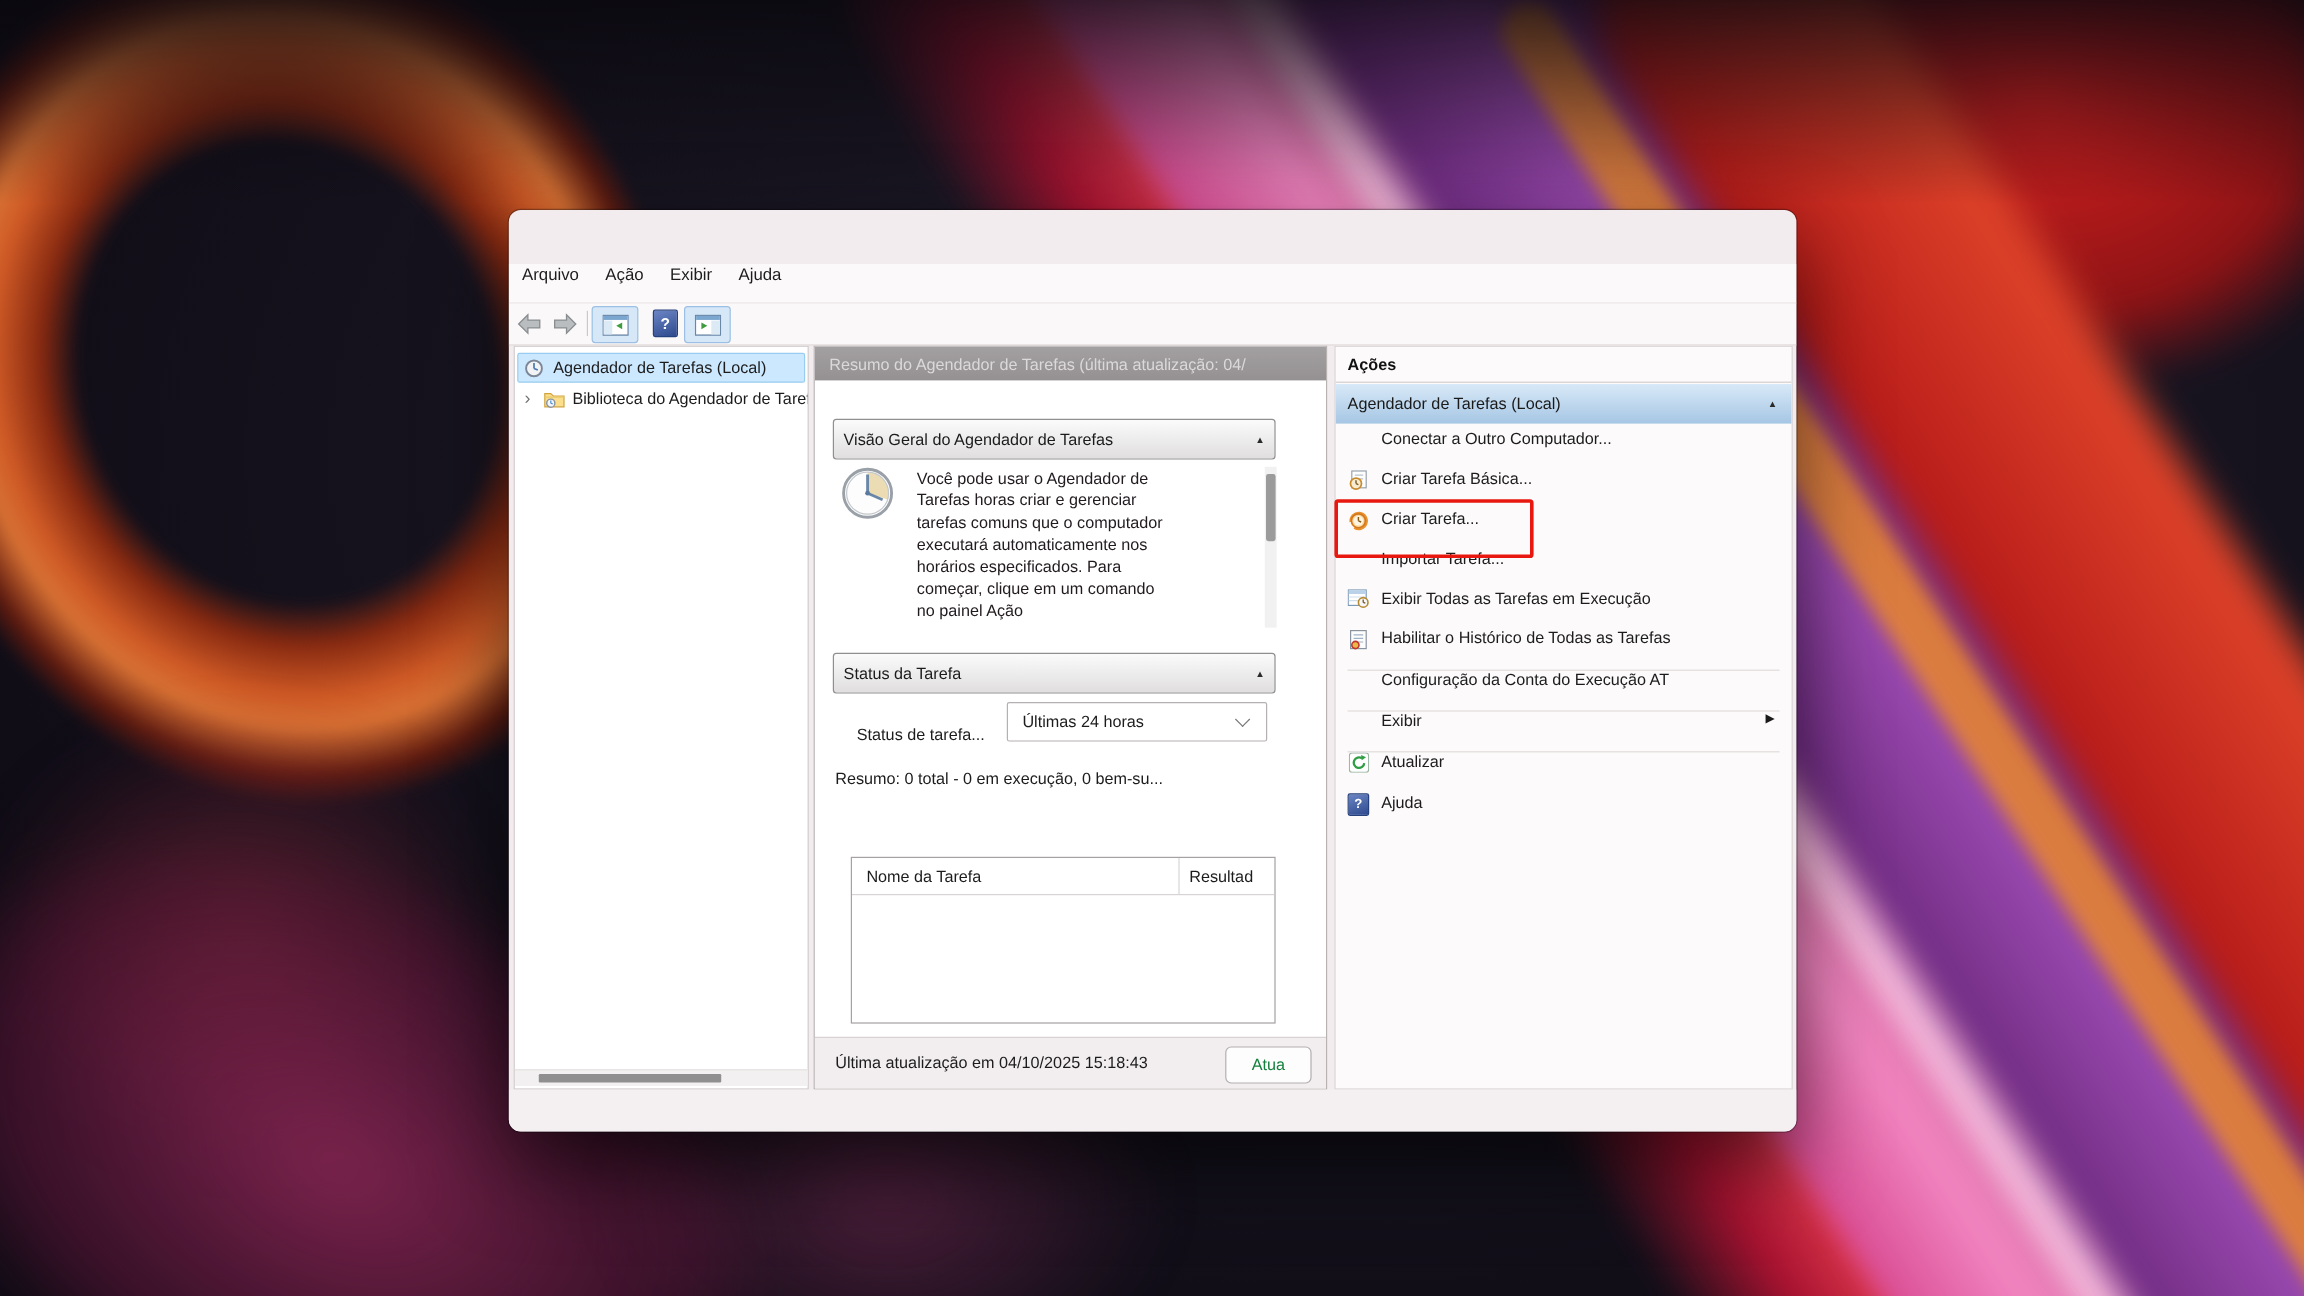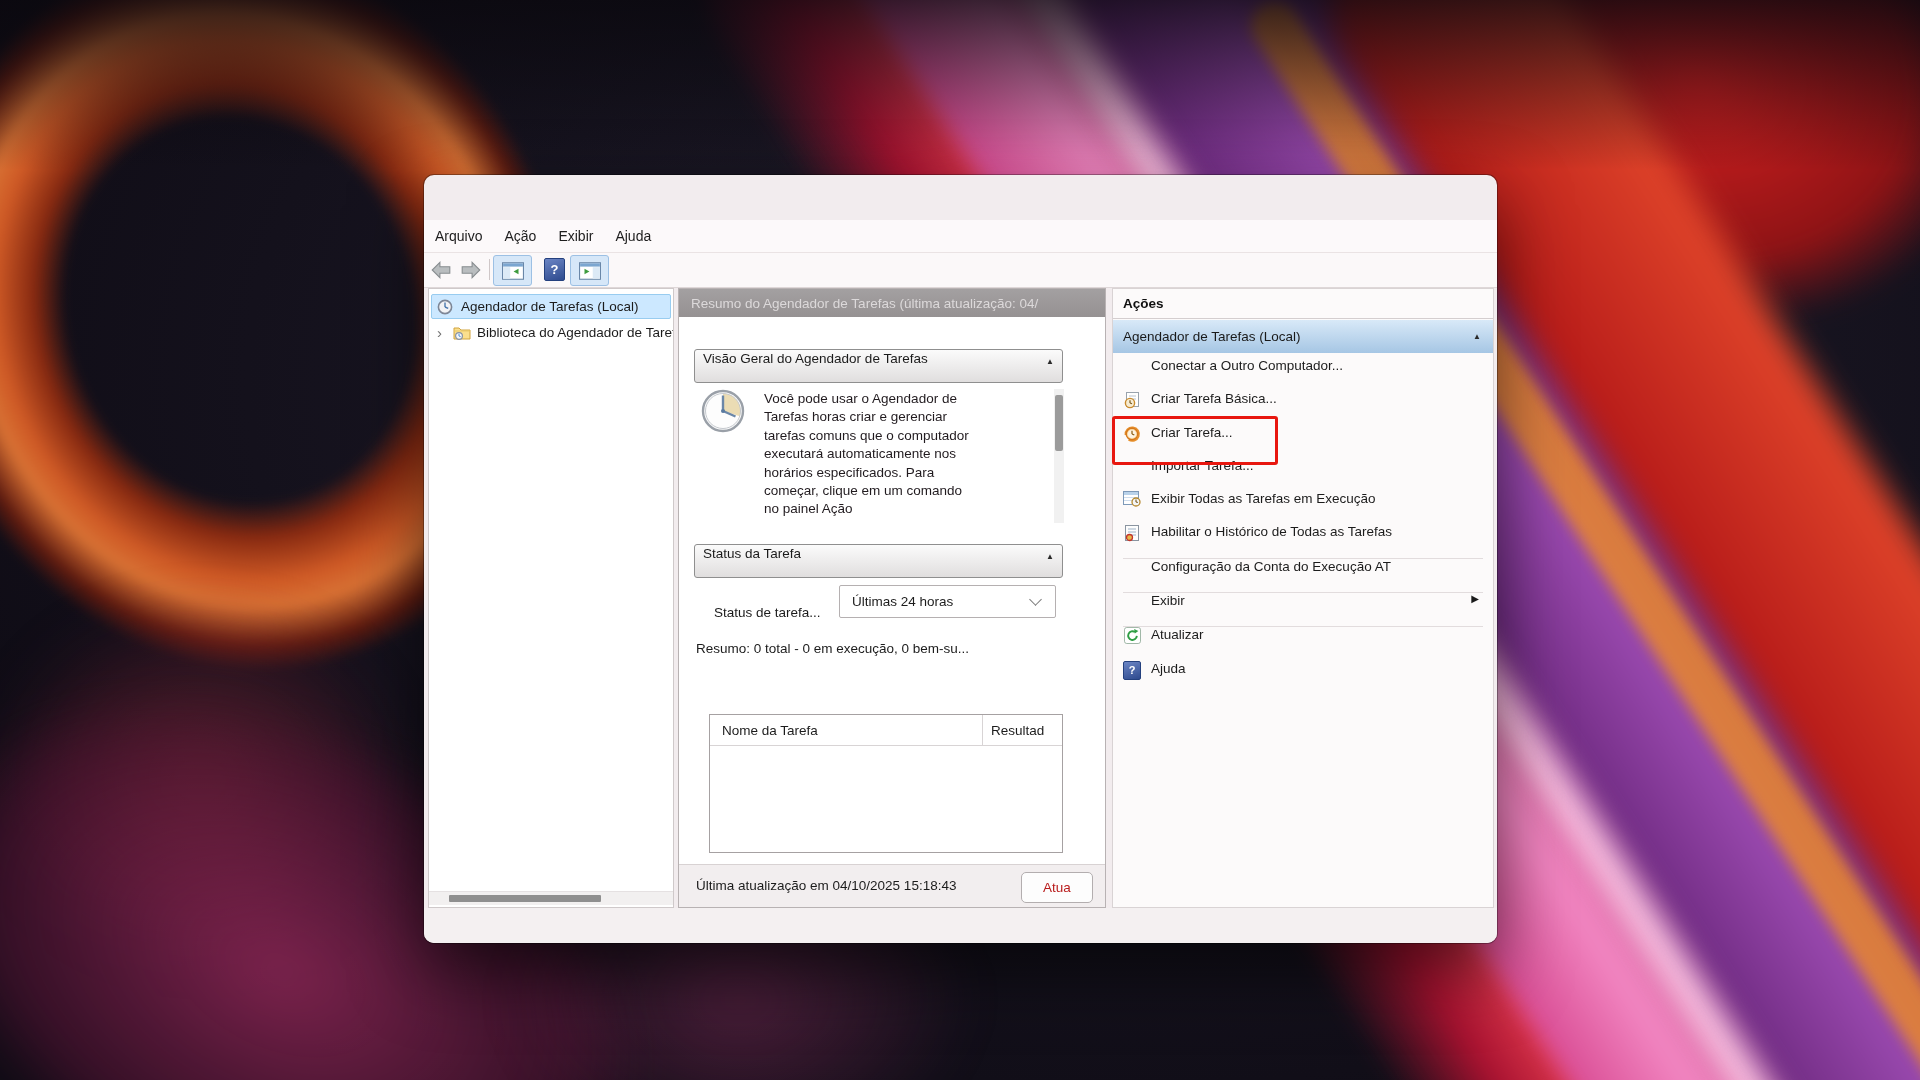--- a/index.html
+++ b/index.html
@@ -49,21 +49,21 @@
   .titlebar{position:absolute;left:0;top:0;width:100%;height:45px;background:#f6edef;
     display:flex;align-items:center;}
   .app-ico{margin-left:15px;width:18px;height:18px;display:inline-flex;}
   .title{margin-left:9px;font-size:14.5px;color:#1b1b1b;}
   .wc-btn{position:absolute;top:3px;width:44px;height:36px;display:flex;align-items:center;justify-content:center;}
   .wc-min{left:890px}.wc-max{left:952px}.wc-close{left:1017px}
   .min-glyph{width:11px;border-top:1.6px solid #1a1a1a;display:block;}
   .max-glyph{width:10px;height:10px;border:1.6px solid #1a1a1a;border-radius:2px;display:block;}
   .close-glyph{font-size:20px;color:#1a1a1a;line-height:1;}
   .menubar{position:absolute;left:0;top:45px;width:100%;height:32px;background:#fcf9fa;
-    border-bottom:1px solid #eae3e4;display:flex;align-items:center;font-size:14px;}
+    border-bottom:1px solid #eae3e4;display:flex;font-size:14px;}
   .menu-item{padding:0 11px;color:#1d1d1d;}
   .toolbar{position:absolute;left:0;top:78px;width:100%;height:34px;background:#fbf8f9;
     border-bottom:1px solid #ded7d8;}
   .tb-btn{position:absolute;top:2px;height:29px;display:flex;align-items:center;justify-content:center;border-radius:3px;}
   .tb-back{left:2px;width:29px}.tb-fwd{left:32px;width:29px}
   .tb-sep{position:absolute;left:65px;top:6px;width:1px;height:21px;background:#cfc7c8;}
   .tb-tree{left:69px;width:37px}.tb-help{left:117px;width:27px}.tb-pane{left:146px;width:37px}
   .toggled{background:#d6e7f8;border:1px solid #9cc0e4;}
   .help-ico{width:19px;height:21px;border-radius:2px;border:1px solid #24407e;
     background:linear-gradient(160deg,#6b85c4,#2e4a8e);color:#fff;font-weight:bold;font-size:13px;
@@ -81,21 +81,21 @@
   .hthumb{position:absolute;left:20px;top:3px;width:152px;height:7px;background:#8f8f8f;border-radius:1px;}
   
   .center-panel{position:absolute;left:254px;top:113px;width:428px;height:620px;background:#fff;
     border:1px solid #b8b2b3;box-sizing:border-box;overflow:hidden;}
   .cp-header{position:absolute;left:0;top:0;width:100%;height:28px;
     background:linear-gradient(180deg,#a3a0a1,#959192);color:#dcd9da;
     display:flex;align-items:center;padding-left:12px;box-sizing:border-box;
     white-space:nowrap;overflow:hidden;}
   .sec-hdr{position:absolute;left:15px;width:369px;height:26px;
     background:linear-gradient(180deg,#fbfbfb,#e0dede);border:1px solid #8f8f8f;border-radius:3px;
-    box-sizing:border-box;display:flex;align-items:flex-end;padding:16px 8px;}
+    box-sizing:border-box;display:flex;align-items:center;padding:16px 8px;}
   .sec-title{flex:1;color:#1b1b1b;}
   .sec-collapse{font-size:8px;color:#2a2a2a;}
   .ov-clip{position:absolute;left:15px;top:96px;width:370px;height:140px;overflow:hidden;}
   .ov-clock{position:absolute;left:7px;top:4px;width:44px;height:44px;}
   .ov-text{position:absolute;left:70px;top:5px;width:285px;line-height:18.4px;color:#211b1f;}
   .ov-text span{display:block;}
   .vscroll{position:absolute;right:0;top:4px;width:10px;height:134px;background:#f1f1f1;}
   .vthumb{position:absolute;left:1px;top:6px;width:8px;height:56px;background:#9b9b9b;border-radius:2px;}
   .st-label{position:absolute;left:35px;top:304px;margin-top:12px;}
   .dropdown{position:absolute;left:160px;top:296px;width:217px;height:33px;background:#fff;
@@ -107,21 +107,21 @@
   .task-table{position:absolute;left:30px;top:425px;width:354px;height:139px;border:1px solid #a6a1a2;
     box-sizing:border-box;background:#fff;overflow:hidden;}
   .tt-hdr{display:flex;height:30px;border-bottom:1px solid #d8d4d5;align-items:center;}
   .tt-col1{width:273px;padding-left:12px;border-right:1px solid #d8d4d5;height:100%;
     display:flex;align-items:center;box-sizing:border-box;}
   .tt-col2{padding-left:8px;white-space:nowrap;}
   .cp-footer{position:absolute;left:0;top:575px;width:100%;height:45px;background:#f2eeef;
     border-top:1px solid #d8d2d3;box-sizing:border-box;}
   .cp-upd{position:absolute;left:17px;top:13px;white-space:nowrap;}
   .atua-btn{position:absolute;left:342px;top:7px;width:72px;height:31px;background:#fdfdfd;
-    border:1px solid #b3aeaf;border-radius:5px;font-family:inherit;font-size:13.5px;color:#b91c1c;}
+    border:1px solid #b3aeaf;border-radius:5px;font-family:inherit;font-size:13.5px;color:#15803d;}
   
   .actions-panel{position:absolute;left:688px;top:113px;width:382px;height:620px;background:#fcfafa;
     border:1px solid #d9d3d4;box-sizing:border-box;overflow:hidden;}
   .ac-title{position:absolute;left:0;top:0;width:100%;height:30px;border-bottom:1px solid #d4cecf;
     display:flex;align-items:center;padding-left:10px;box-sizing:border-box;font-weight:bold;color:#111;}
   .ac-group{position:absolute;left:0;top:31px;width:100%;height:33px;
     background:linear-gradient(180deg,#d8e9f8,#a6c6e4);display:flex;align-items:center;
     padding:0 12px 0 10px;box-sizing:border-box;}
   .ac-group-label{flex:1;color:#1a1a1a;}
   .ac-list{position:absolute;left:0;top:69px;width:100%;display:flex;flex-direction:column;}

